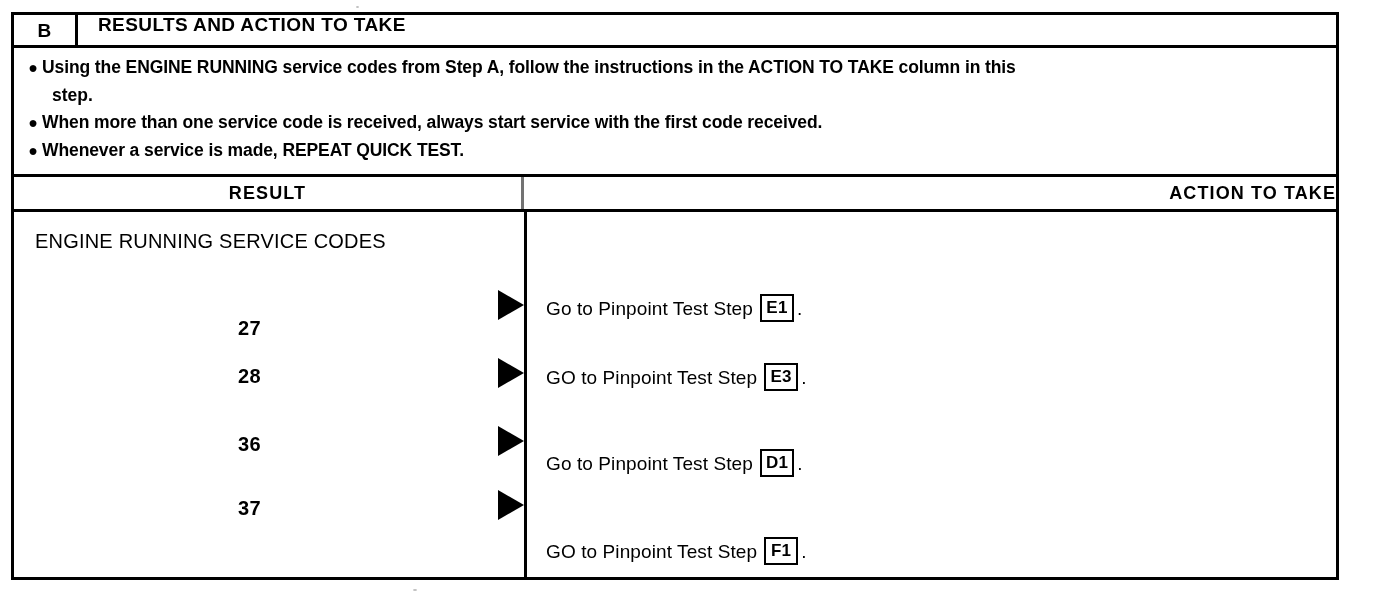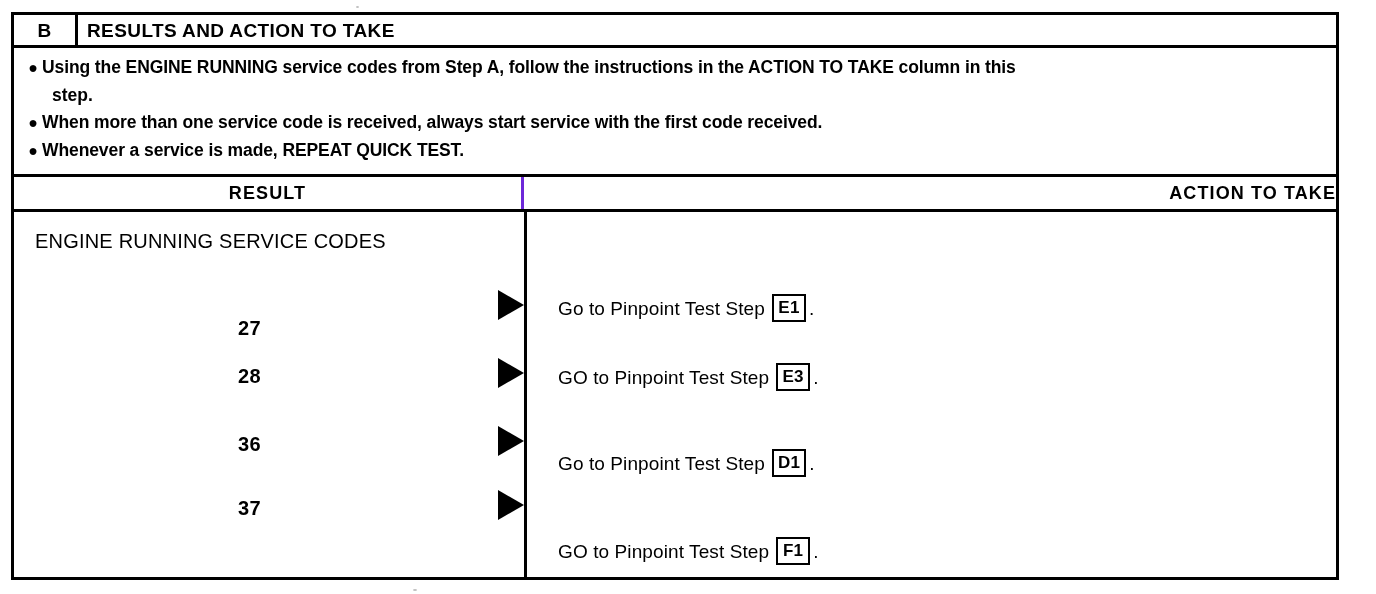--- a/index.html
+++ b/index.html
@@ -57,22 +57,22 @@
   }
   .step-letter {
     font-size: 19px;
     font-weight: bold;
     letter-spacing: 0.5px;
     line-height: 1;
   }
   .title-cell {
     flex: 1;
     display: flex;
-    align-items: center;
-    padding-left: 9px;
+    align-items: flex-start;
+    padding-left: 20px;
     box-sizing: border-box;
   }
   .title-text {
     font-size: 19px;
     font-weight: bold;
     letter-spacing: 0.4px;
     line-height: 1;
     white-space: nowrap;
   }
 
@@ -120,21 +120,21 @@
     left: 0;
     top: 162px;
     right: 0;
     height: 35px;
     display: flex;
     border-bottom: 3px solid #000;
     box-sizing: border-box;
   }
   .col-head-result {
     width: 510px;
-    border-right: 3px solid #6d28d9;
+    border-right: 3px solid #737373;
     display: flex;
     align-items: center;
     justify-content: center;
     box-sizing: border-box;
   }
   .col-head-action {
     flex: 1;
     display: flex;
     align-items: center;
     justify-content: flex-end;
@@ -166,21 +166,21 @@
 
   .result-col {
     position: absolute;
     left: 0;
     top: 0;
     width: 510px;
     height: 100%;
   }
   .action-col {
     position: absolute;
-    left: 526px;
+    left: 514px;
     top: 0;
     right: 0;
     height: 100%;
     padding-left: 6px;
   }
 
   .result-heading {
     position: absolute;
     left: 21px;
     top: 19px;

